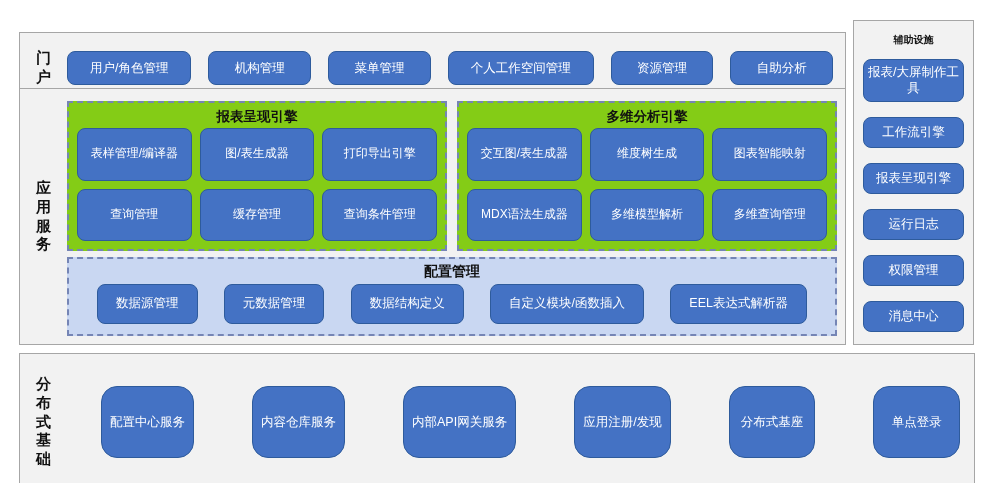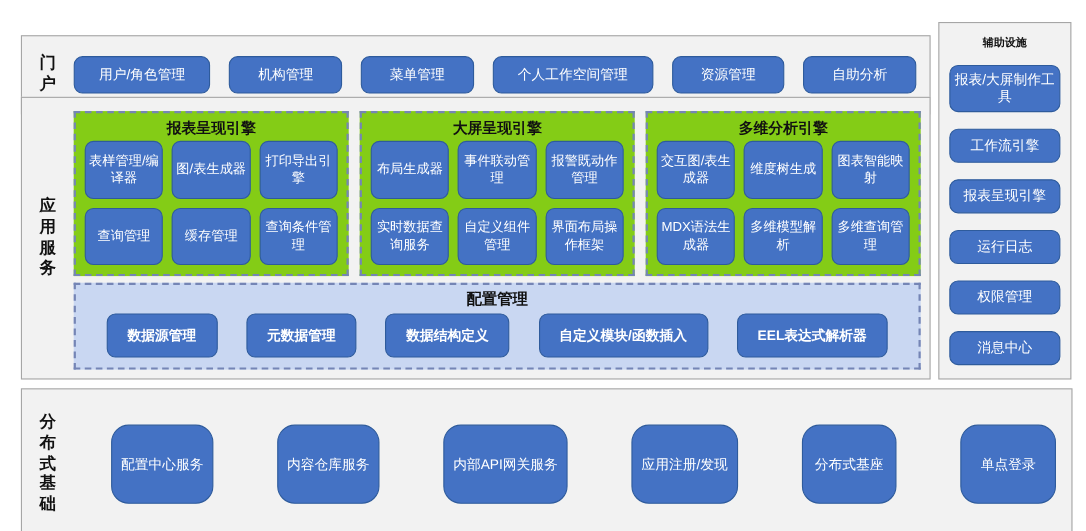--- a/index.html
+++ b/index.html
@@ -34,21 +34,21 @@
     display:flex;flex-direction:column;padding:3px 8px 8px;
   }
   .engine-title{text-align:center;font-weight:bold;font-size:13.5px;height:22px;line-height:22px;flex:none;}
   .engine-grid{flex:1;display:grid;grid-template-columns:repeat(3,1fr);gap:8px;}
   .engine-grid .btn{font-size:12px;padding:2px 3px;}
   .config-box{
     margin-top:6px;flex:1;background:#c9d7f2;border:2px dashed #7585b5;box-sizing:border-box;
     display:flex;flex-direction:column;padding:2px 28px 9px;
   }
   .config-title{text-align:center;font-weight:bold;font-size:14px;height:21px;line-height:21px;flex:none;}
-  .config-row{flex:1;display:flex;align-items:flex-end;justify-content:space-between;font-weight:bold;}
+  .config-row{flex:1;display:flex;align-items:center;justify-content:space-between;}
   .config-row .btn{height:40px;padding:0 18px;white-space:nowrap;}
   
   #aux{left:853px;top:20px;width:121px;height:325px;flex-direction:column;padding:8px 9px 12px;}
   .aux-title{text-align:center;font-weight:bold;font-size:10px;height:22px;line-height:22px;flex:none;margin-bottom:8px;}
   .aux-btns{flex:1;display:flex;flex-direction:column;justify-content:space-between;}
   .aux-btns .btn{min-height:31px;padding:4px 4px;font-size:12.5px;}
   
   #foundation{left:19px;top:353px;width:956px;height:138px;align-items:center;padding:0 14px 0 16px;}
   .foundation-btns{flex:1;display:flex;gap:24px;align-items:center;}
   .foundation-btns .btn{height:72px;flex:1;border-radius:16px;white-space:nowrap;padding:0 8px;margin-left:34px;}
@@ -78,31 +78,20 @@
         <div class="engine-grid">
           <div class="btn">表样管理/编译器</div>
           <div class="btn">图/表生成器</div>
           <div class="btn">打印导出引擎</div>
           <div class="btn">查询管理</div>
           <div class="btn">缓存管理</div>
           <div class="btn">查询条件管理</div>
         </div>
       </div>
 
-      <div class="engine">
-        <div class="engine-title">大屏呈现引擎</div>
-        <div class="engine-grid">
-          <div class="btn">布局生成器</div>
-          <div class="btn">事件联动管理</div>
-          <div class="btn">报警既动作管理</div>
-          <div class="btn">实时数据查询服务</div>
-          <div class="btn">自定义组件管理</div>
-          <div class="btn">界面布局操作框架</div>
-        </div>
-      </div>
 
       <div class="engine">
         <div class="engine-title">多维分析引擎</div>
         <div class="engine-grid">
           <div class="btn">交互图/表生成器</div>
           <div class="btn">维度树生成</div>
           <div class="btn">图表智能映射</div>
           <div class="btn">MDX语法生成器</div>
           <div class="btn">多维模型解析</div>
           <div class="btn">多维查询管理</div>

